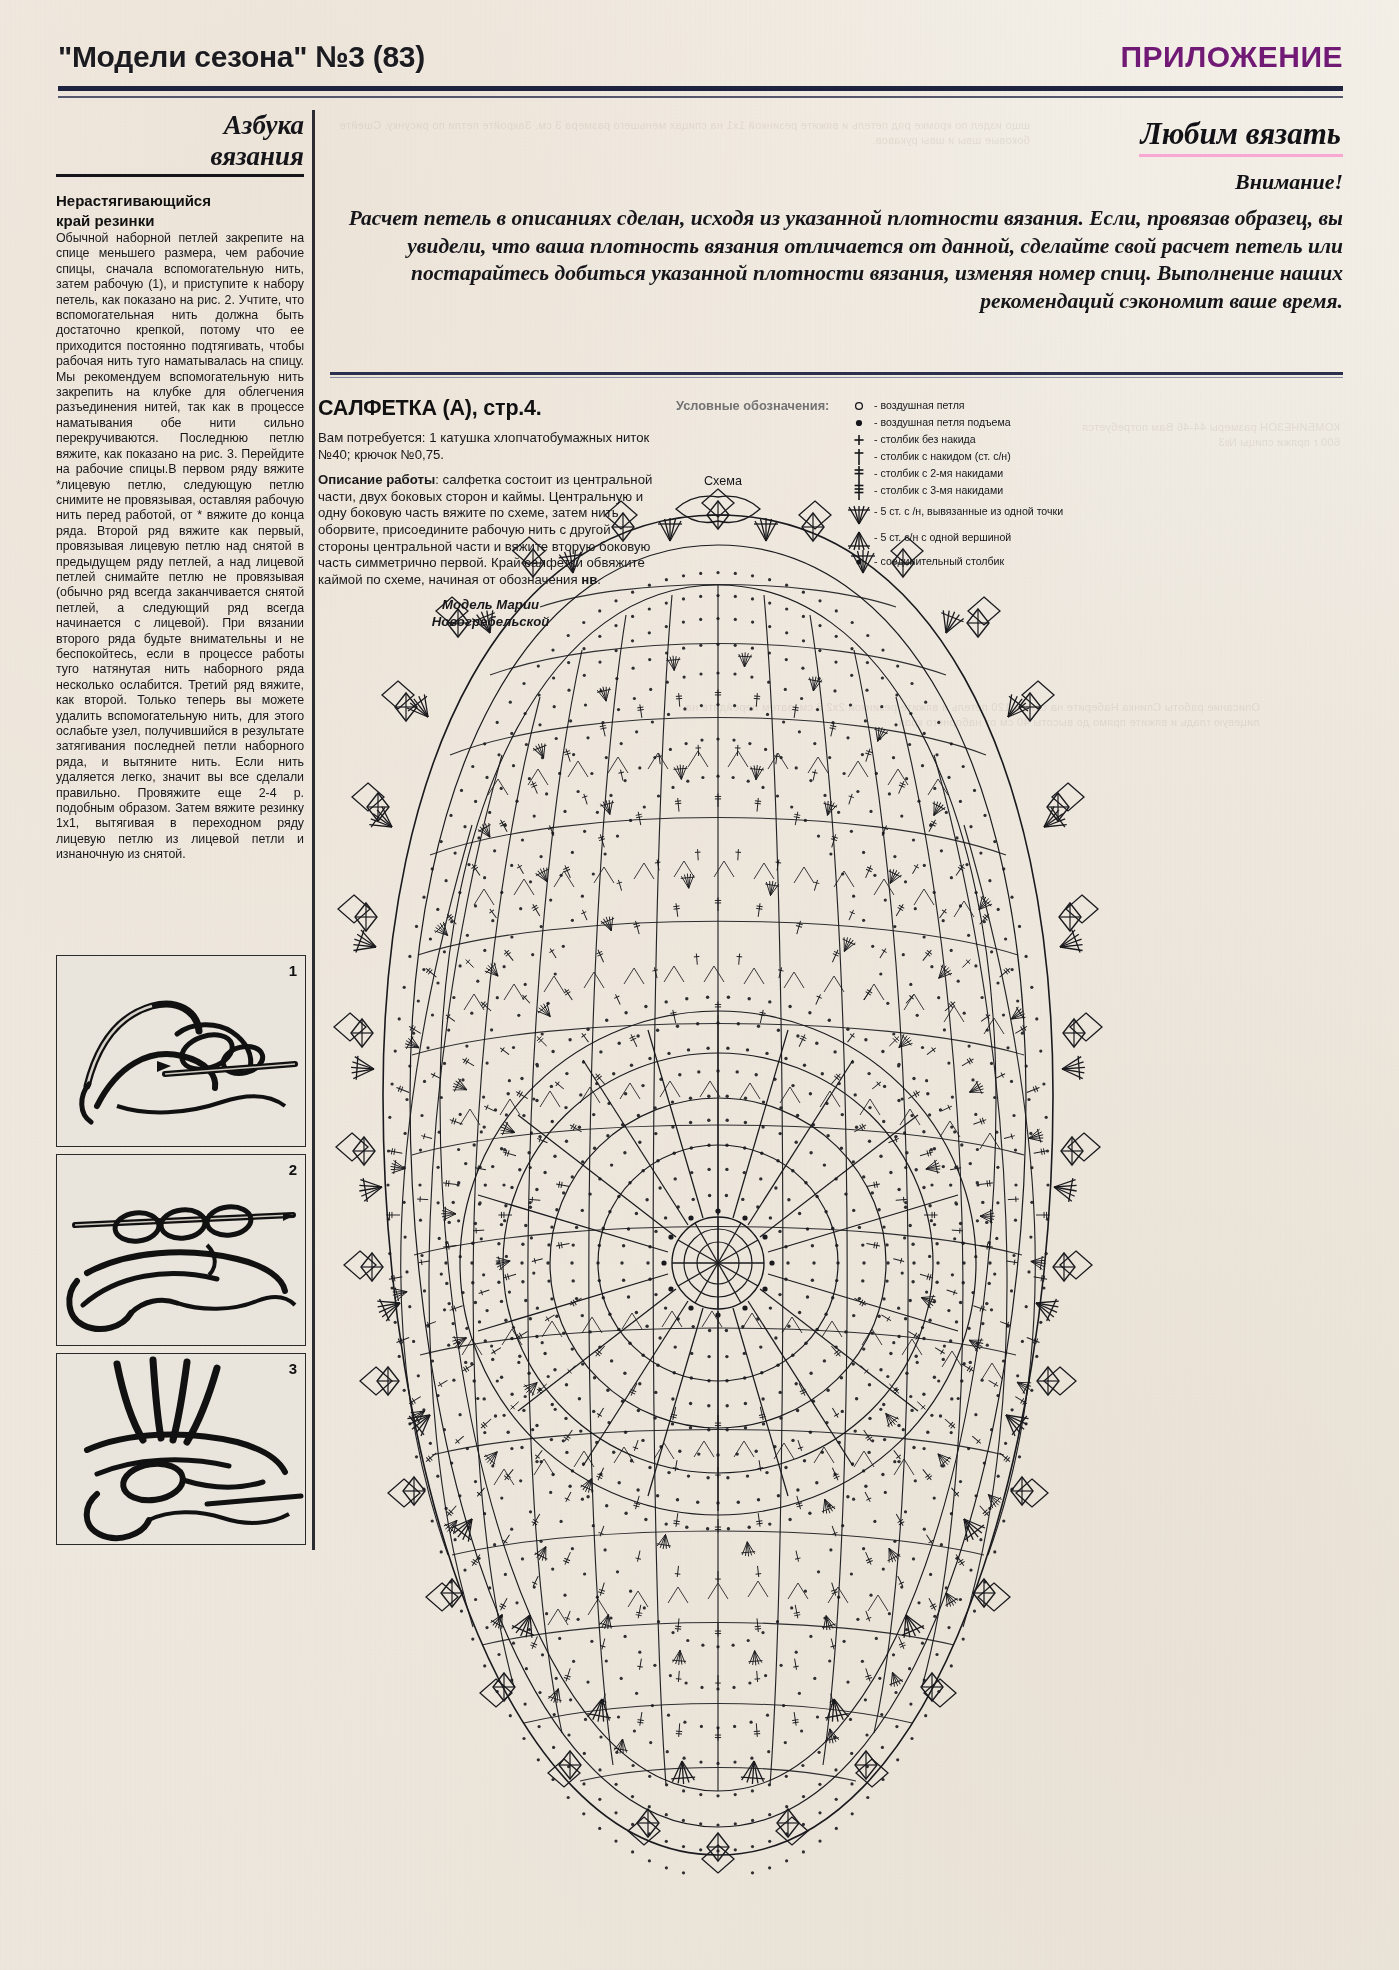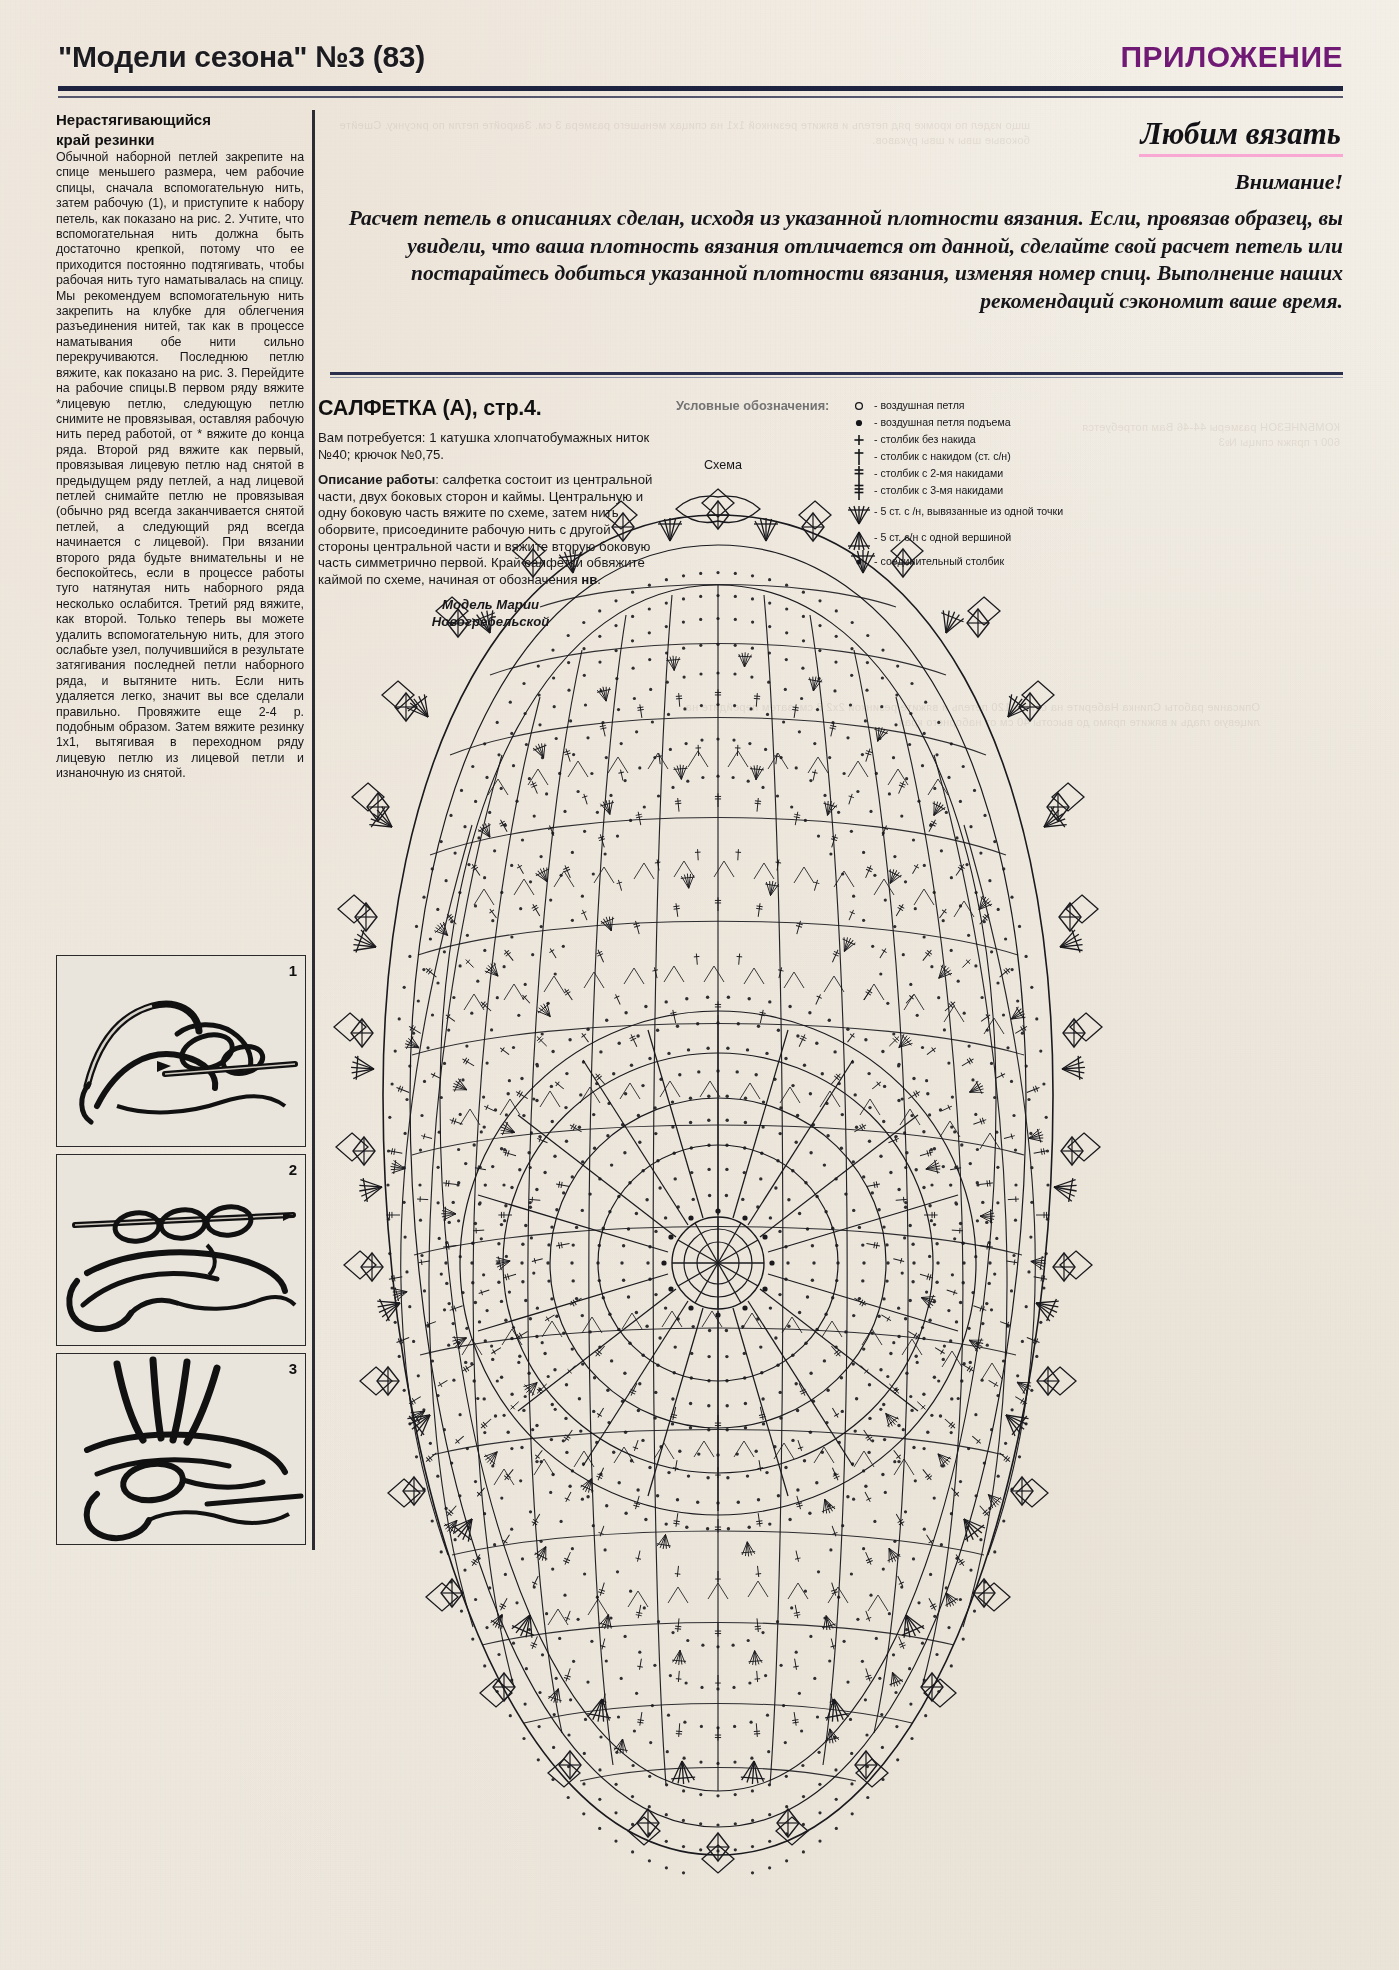--- a/index.html
+++ b/index.html
@@ -179,21 +179,21 @@
   
   .legend {
     position: absolute; left: 676px; top: 398px; width: 400px;
   }
   .legend-title {
     font-size: 12.8px; font-weight: bold; color: #737373;
     position: absolute; left: 0; top: 0; width: 170px;
   }
   .legend-shema {
     font-size: 12.6px; color: #16161a;
-    position: absolute; left: 28px; top: 60px;
+    position: absolute; left: 28px; top: 76px;
   }
   .legend-list {
     position: absolute; left: 168px; top: 0; width: 232px;
   }
   .legend-row {
     display: flex; align-items: flex-start;
     margin-bottom: 2px;
     min-height: 15px;
   }
   .legend-sym {
@@ -232,20 +232,24 @@
 <div class="masthead">
   <div class="title-left">"Модели сезона" №3 (83)</div>
   <div class="title-right">ПРИЛОЖЕНИЕ</div>
 </div>
 <div class="rule-thick"></div>
 <div class="rule-thin"></div>
 
 <div class="col-divider"></div>
 
 <div class="left-col">
+  <div class="abc-head">
+    <span>Азбука</span>
+    <span>вязания</span>
+  </div>
   <div class="sub-head">
     <span>Нерастягивающийся</span>
     <span>край резинки</span>
   </div>
   <div class="body-text">Обычной наборной петлей закрепите на спице меньшего размера, чем рабочие спицы, сначала вспомогательную нить, затем рабочую (1), и приступите к набору петель, как показано на рис. 2. Учтите, что вспомогательная нить должна быть достаточно крепкой, потому что ее приходится постоянно подтягивать, чтобы рабочая нить туго наматывалась на спицу. Мы рекомендуем вспомогательную нить закрепить на клубке для облегчения разъединения нитей, так как в процессе наматывания обе нити сильно перекручиваются. Последнюю петлю вяжите, как показано на рис. 3. Перейдите на рабочие спицы.В первом ряду вяжите *лицевую петлю, следующую петлю снимите не провязывая, оставляя рабочую нить перед работой, от * вяжите до конца ряда. Второй ряд вяжите как первый, провязывая лицевую петлю над снятой в предыдущем ряду петлей, а над лицевой петлей снимайте петлю не провязывая (обычно ряд всегда заканчивается снятой петлей, а следующий ряд всегда начинается с лицевой). При вязании второго ряда будьте внимательны и не беспокойтесь, если в процессе работы туго натянутая нить наборного ряда несколько ослабится. Третий ряд вяжите, как второй. Только теперь вы можете удалить вспомогательную нить, для этого ослабьте узел, получившийся в результате затягивания последней петли наборного ряда, и вытяните нить. Если нить удаляется легко, значит вы все сделали правильно. Провяжите еще 2-4 р. подобным образом. Затем вяжите резинку 1x1, вытягивая в переходном ряду лицевую петлю из лицевой петли и изнаночную из снятой.</div>
 </div>
 
 <div class="figures">
   <div class="fig">
     <span class="fig-num">1</span>

